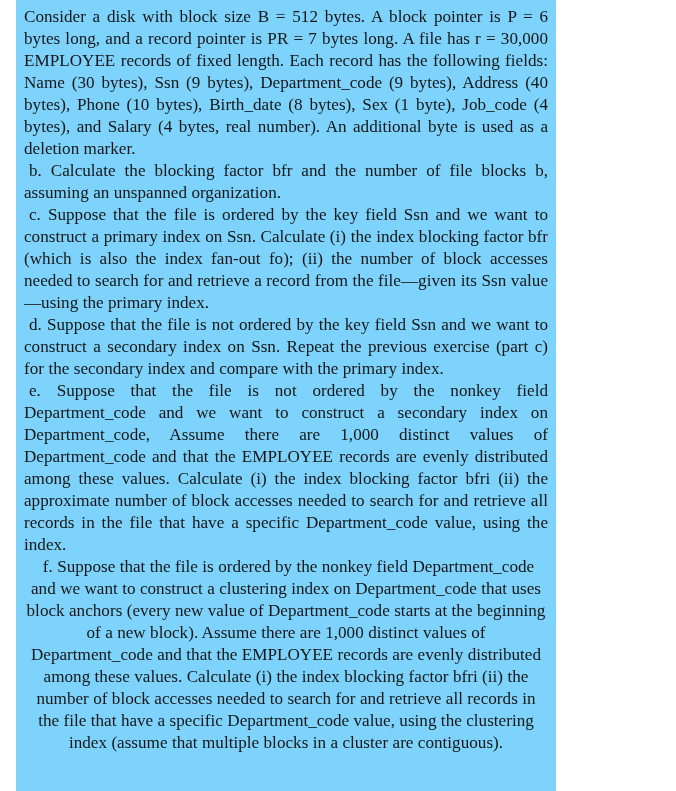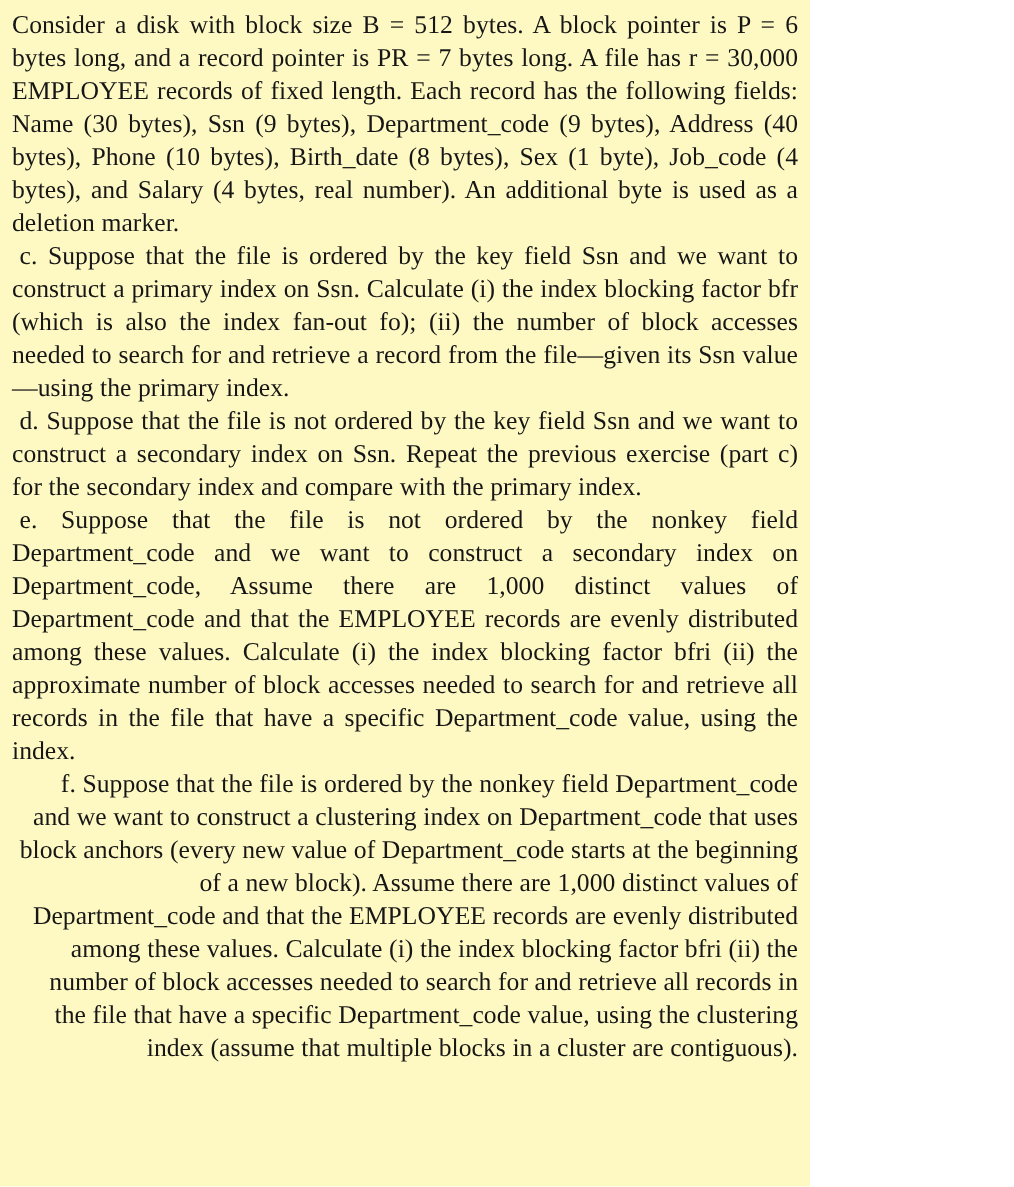--- a/index.html
+++ b/index.html
@@ -11,61 +11,63 @@
   body {
     width: 676px;
     height: 791px;
     overflow: hidden;
     font-family: "Liberation Serif", "DejaVu Serif", serif;
   }
   #page {
     position: relative;
     width: 540px;
     height: 791px;
-    background: #fef9c3;
+    background: #7dd3fc;
     box-sizing: border-box;
     padding: 6px 8px 0 8px;
+    margin-left: 16px;
   }
   .body-text {
     font-size: 17.1px;
     line-height: 22.0px;
     color: #161616;
     text-align: justify;
     text-justify: inter-word;
     -webkit-font-smoothing: antialiased;
     letter-spacing: 0.02px;
     word-spacing: 0.1px;
   }
   p.para {
     margin: 0;
     padding: 0;
     text-align: justify;
     text-justify: inter-word;
   }
   p.para:last-child {
-    text-align: right;
+    text-align: center;
   }
   
   p.intro {
     text-indent: 0;
   }
   
   p.item {
     text-indent: 5px;
   }
 </style>
 </head>
 <body>
 
 <div id="page">
   <div class="body-text">
 
     <p class="para intro">Consider a disk with block size B = 512 bytes. A block pointer is P = 6 bytes long, and a record pointer is PR = 7 bytes long. A file has r = 30,000 EMPLOYEE records of fixed length. Each record has the following fields: Name (30 bytes), Ssn (9 bytes), Department_code (9 bytes), Address (40 bytes), Phone (10 bytes), Birth_date (8 bytes), Sex (1 byte), Job_code (4 bytes), and Salary (4 bytes, real number). An additional byte is used as a deletion marker.</p>
 
 
+    <p class="para item">b. Calculate the blocking factor bfr and the number of file blocks b, assuming an unspanned organization.</p>
 
     <p class="para item">c. Suppose that the file is ordered by the key field Ssn and we want to construct a primary index on Ssn. Calculate (i) the index blocking factor bfr (which is also the index fan-out fo); (ii) the number of block accesses needed to search for and retrieve a record from the file—given its Ssn value—using the primary index.</p>
 
     <p class="para item">d. Suppose that the file is not ordered by the key field Ssn and we want to construct a secondary index on Ssn. Repeat the previous exercise (part c) for the secondary index and compare with the primary index.</p>
 
     <p class="para item">e. Suppose that the file is not ordered by the nonkey field Department_code and we want to construct a secondary index on Department_code, Assume there are 1,000 distinct values of Department_code and that the EMPLOYEE records are evenly distributed among these values. Calculate (i) the index blocking factor bfri (ii) the approximate number of block accesses needed to search for and retrieve all records in the file that have a specific Department_code value, using the index.</p>
 
     <p class="para item">f. Suppose that the file is ordered by the nonkey field Department_code and we want to construct a clustering index on Department_code that uses block anchors (every new value of Department_code starts at the beginning of a new block). Assume there are 1,000 distinct values of Department_code and that the EMPLOYEE records are evenly distributed among these values. Calculate (i) the index blocking factor bfri (ii) the number of block accesses needed to search for and retrieve all records in the file that have a specific Department_code value, using the clustering index (assume that multiple blocks in a cluster are contiguous).</p>
 
   </div>

